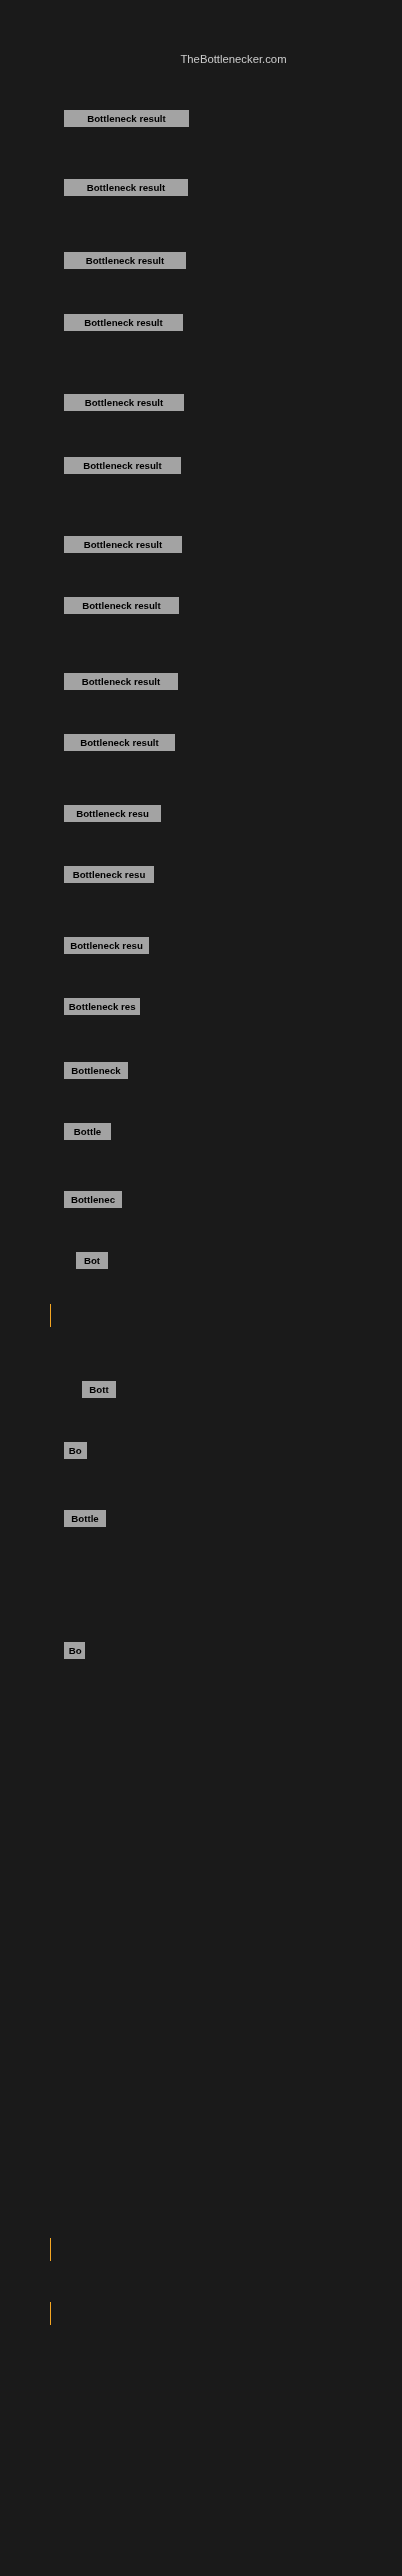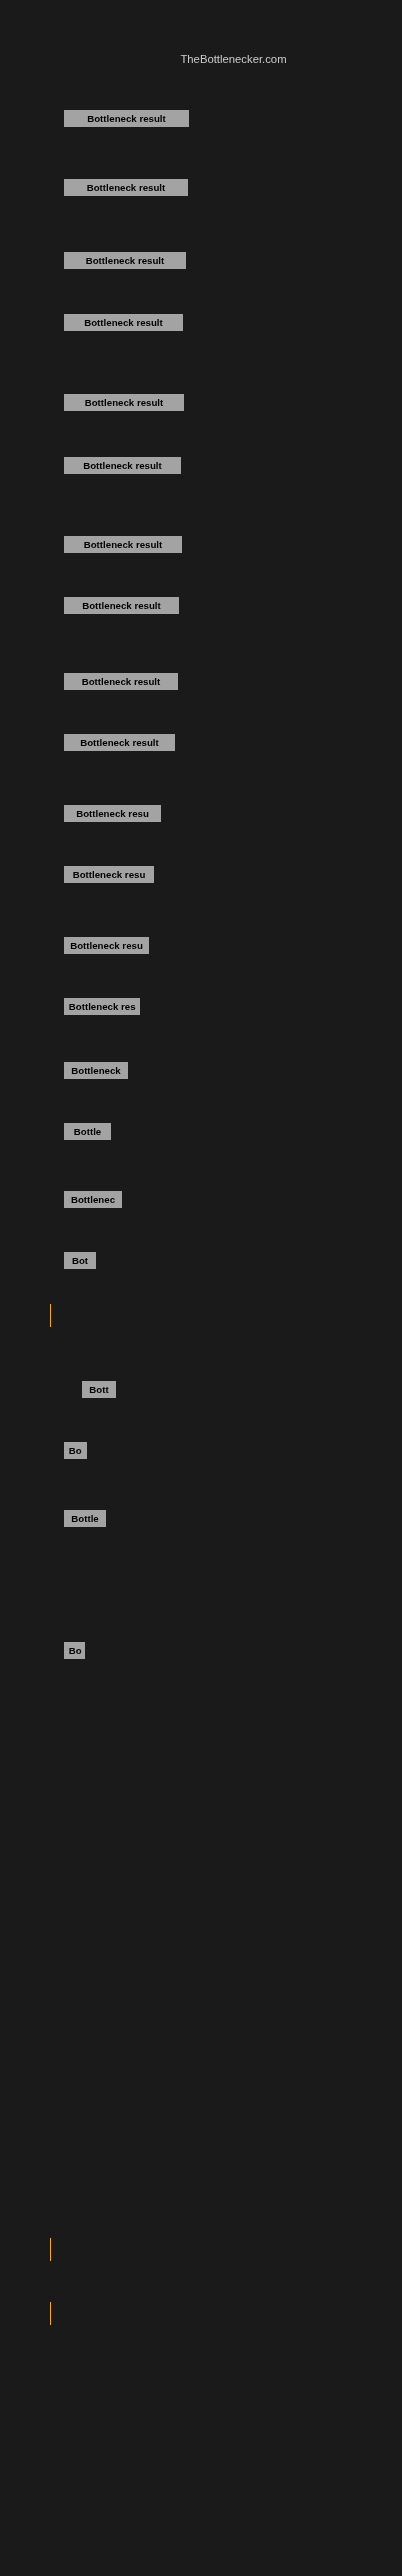--- a/index.html
+++ b/index.html
@@ -64,21 +64,21 @@
     <div class="bar-row" style="top: 533px; left: 0px; position: absolute;"><div class="bottleneck-bar" style="width: 115px; max-width: 115px;">Bottleneck result</div></div>
     <div class="bar-row" style="top: 609px; left: 0px; position: absolute;"><div class="bottleneck-bar" style="width: 114px; max-width: 114px;">Bottleneck result</div></div>
     <div class="bar-row" style="top: 670px; left: 0px; position: absolute;"><div class="bottleneck-bar" style="width: 111px; max-width: 111px;">Bottleneck result</div></div>
     <div class="bar-row" style="top: 741px; left: 0px; position: absolute;"><div class="bottleneck-bar" style="width: 97px; max-width: 97px;">Bottleneck resu</div></div>
     <div class="bar-row" style="top: 802px; left: 0px; position: absolute;"><div class="bottleneck-bar" style="width: 90px; max-width: 90px;">Bottleneck resu</div></div>
     <div class="bar-row" style="top: 873px; left: 0px; position: absolute;"><div class="bottleneck-bar" style="width: 85px; max-width: 85px;">Bottleneck resu</div></div>
     <div class="bar-row" style="top: 934px; left: 0px; position: absolute;"><div class="bottleneck-bar" style="width: 84px; max-width: 76px;">Bottleneck res</div></div>
     <div class="bar-row" style="top: 998px; left: 0px; position: absolute;"><div class="bottleneck-bar" style="width: 64px; max-width: 64px;">Bottleneck</div></div>
     <div class="bar-row" style="top: 1059px; left: 0px; position: absolute;"><div class="bottleneck-bar" style="width: 47px; max-width: 47px;">Bottle</div></div>
     <div class="bar-row" style="top: 1127px; left: 0px; position: absolute;"><div class="bottleneck-bar" style="width: 72px; max-width: 58px;">Bottlenec</div></div>
-    <div class="bar-row" style="top: 1188px; left: 0px; position: absolute;"><div class="bottleneck-bar" style="width: 32px; max-width: 32px;">Bot</div></div>
+    <div class="bar-row" style="top: 1188px; left: 12px; position: absolute;"><div class="bottleneck-bar" style="width: 32px; max-width: 32px;">Bot</div></div>
     <div class="vertical-line" style="top: 1256px; height: 22.5px;"></div>
     <div class="bar-row" style="top: 1317px; left: 18px; position: absolute;"><div class="bottleneck-bar" style="width: 34px; max-width: 34px;">Bott</div></div>
     <div class="bar-row" style="top: 1378px; left: 0px; position: absolute;"><div class="bottleneck-bar" style="width: 22.5px; max-width: 22.5px;">Bo</div></div>
     <div class="bar-row" style="top: 1446px; left: 0px; position: absolute;"><div class="bottleneck-bar" style="width: 42px; max-width: 42px;">Bottle</div></div>
     <div class="bar-row" style="top: 1578px; left: 0px; position: absolute;"><div class="bottleneck-bar" style="width: 21px; max-width: 21px;">Bo</div></div>
     <div class="vertical-line" style="top: 2190px; height: 22.5px;"></div>
     <div class="vertical-line" style="top: 2254px; height: 22.5px;"></div>
   </div>
 
 

